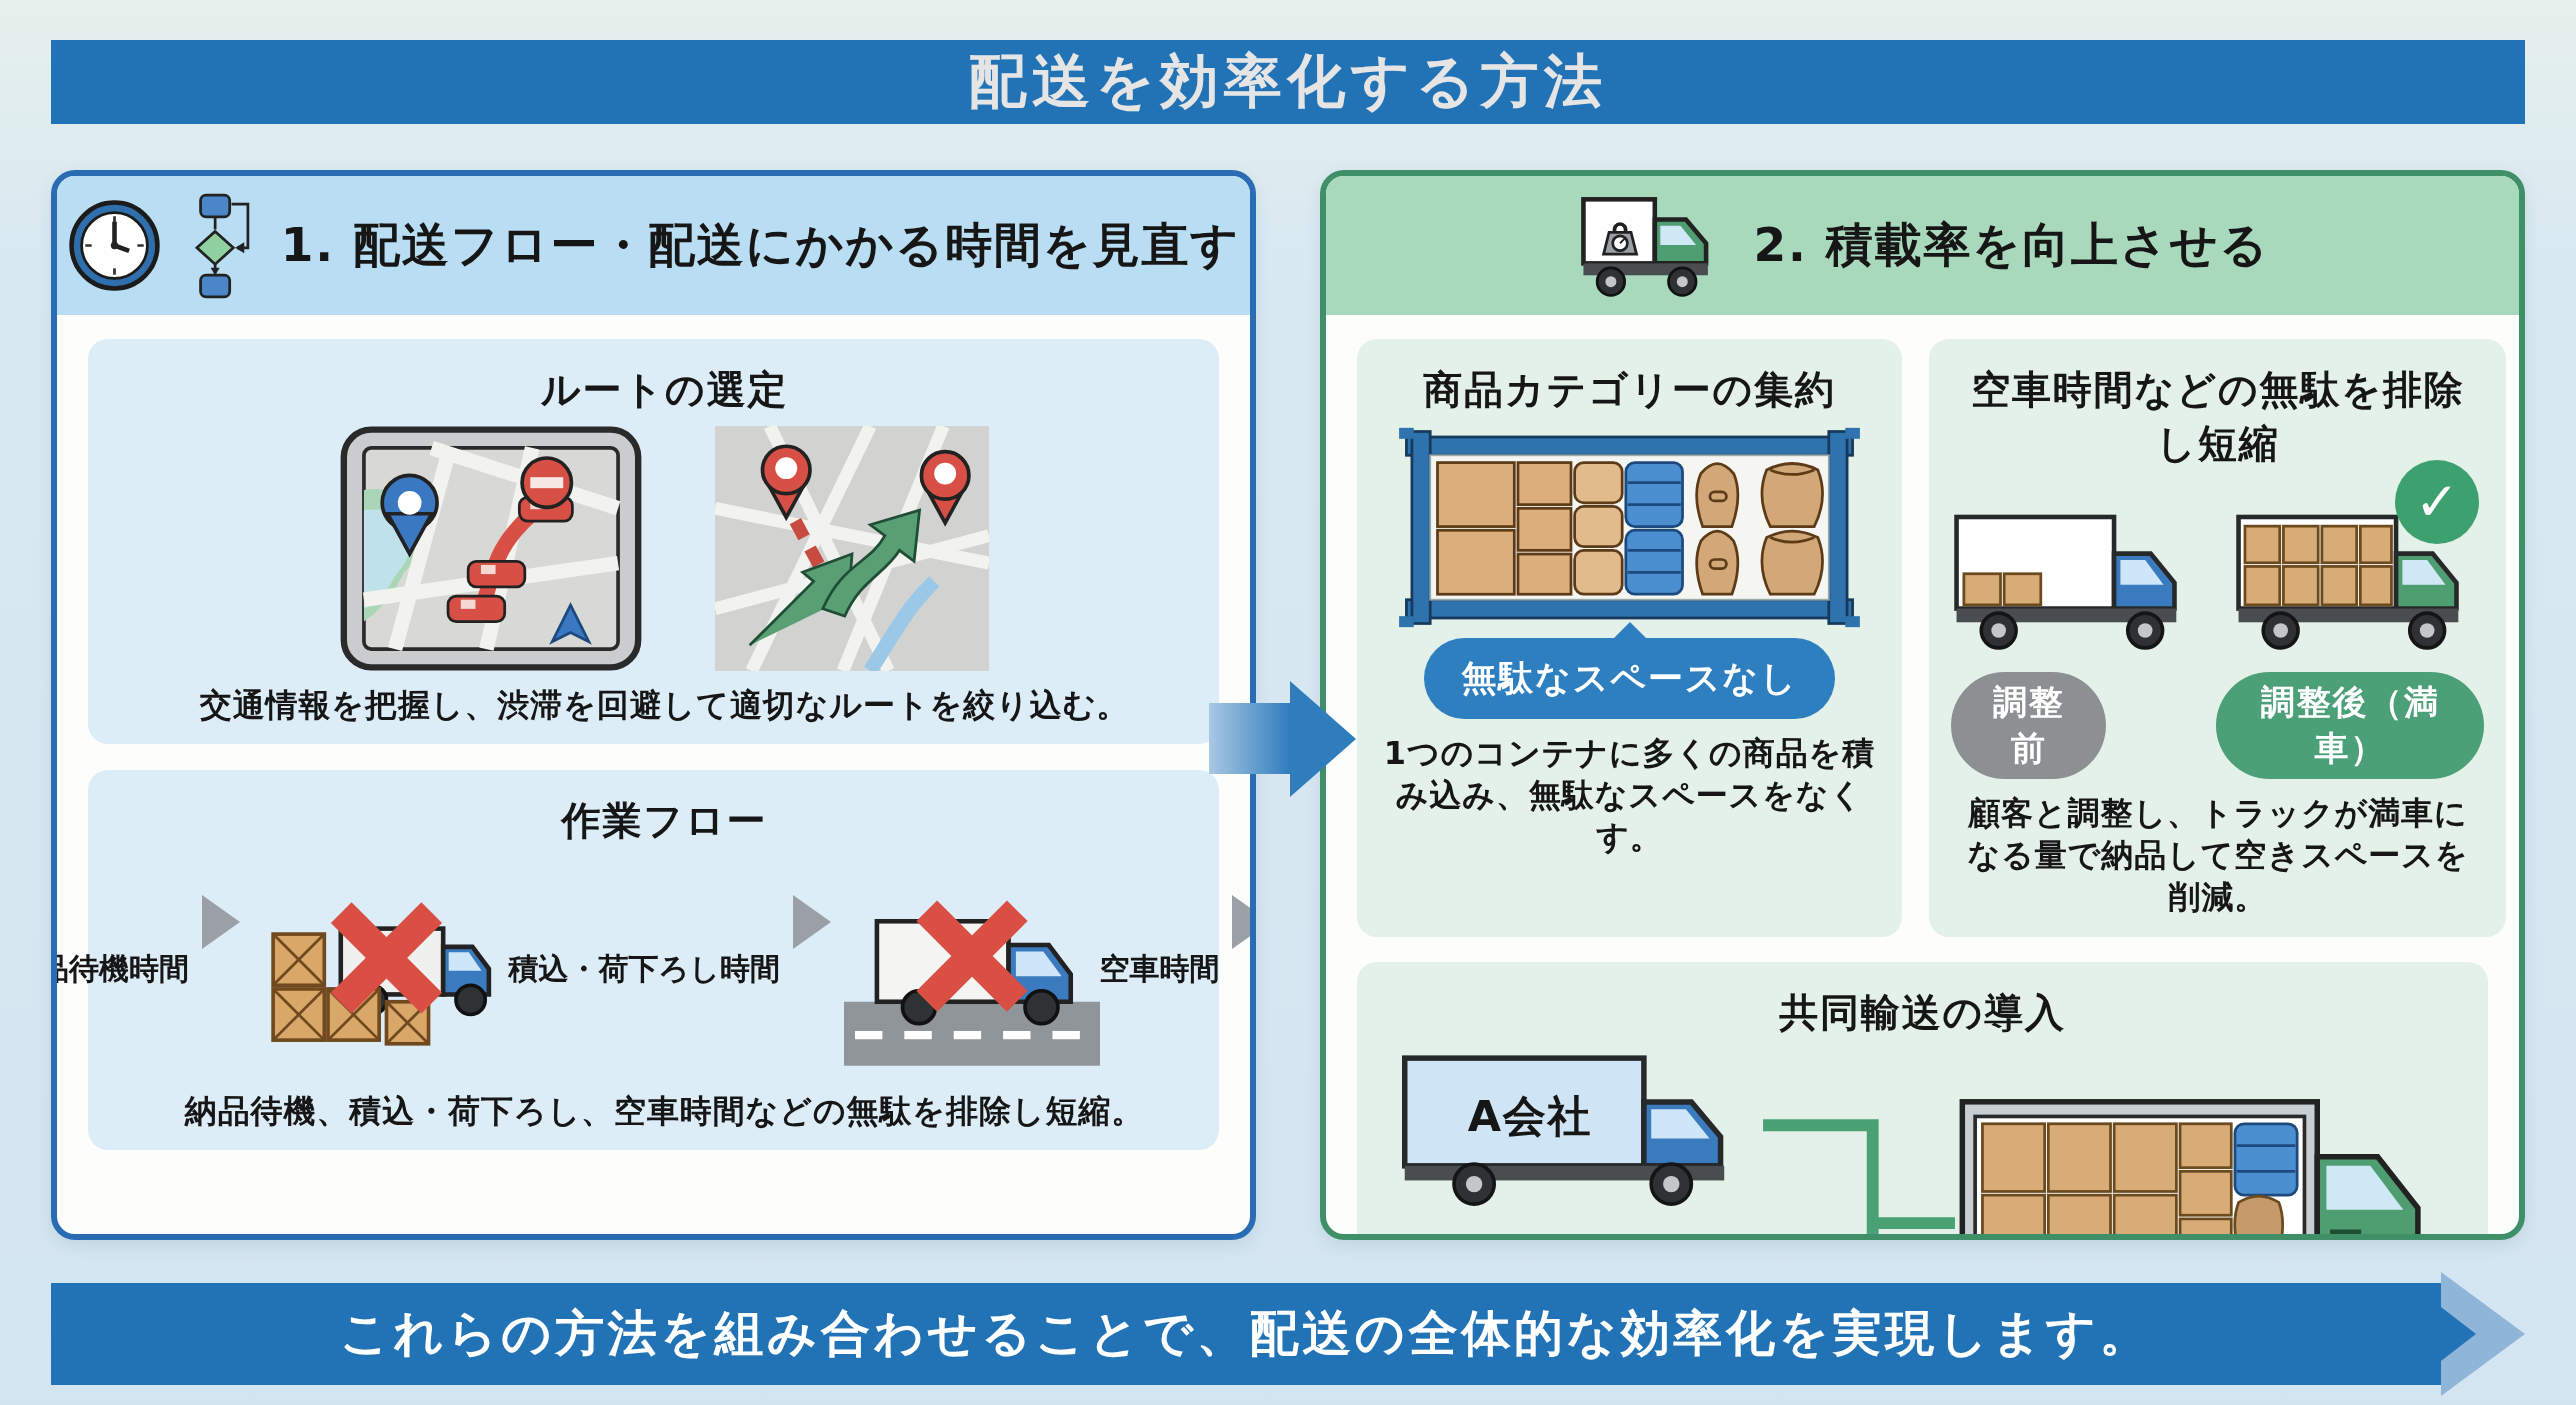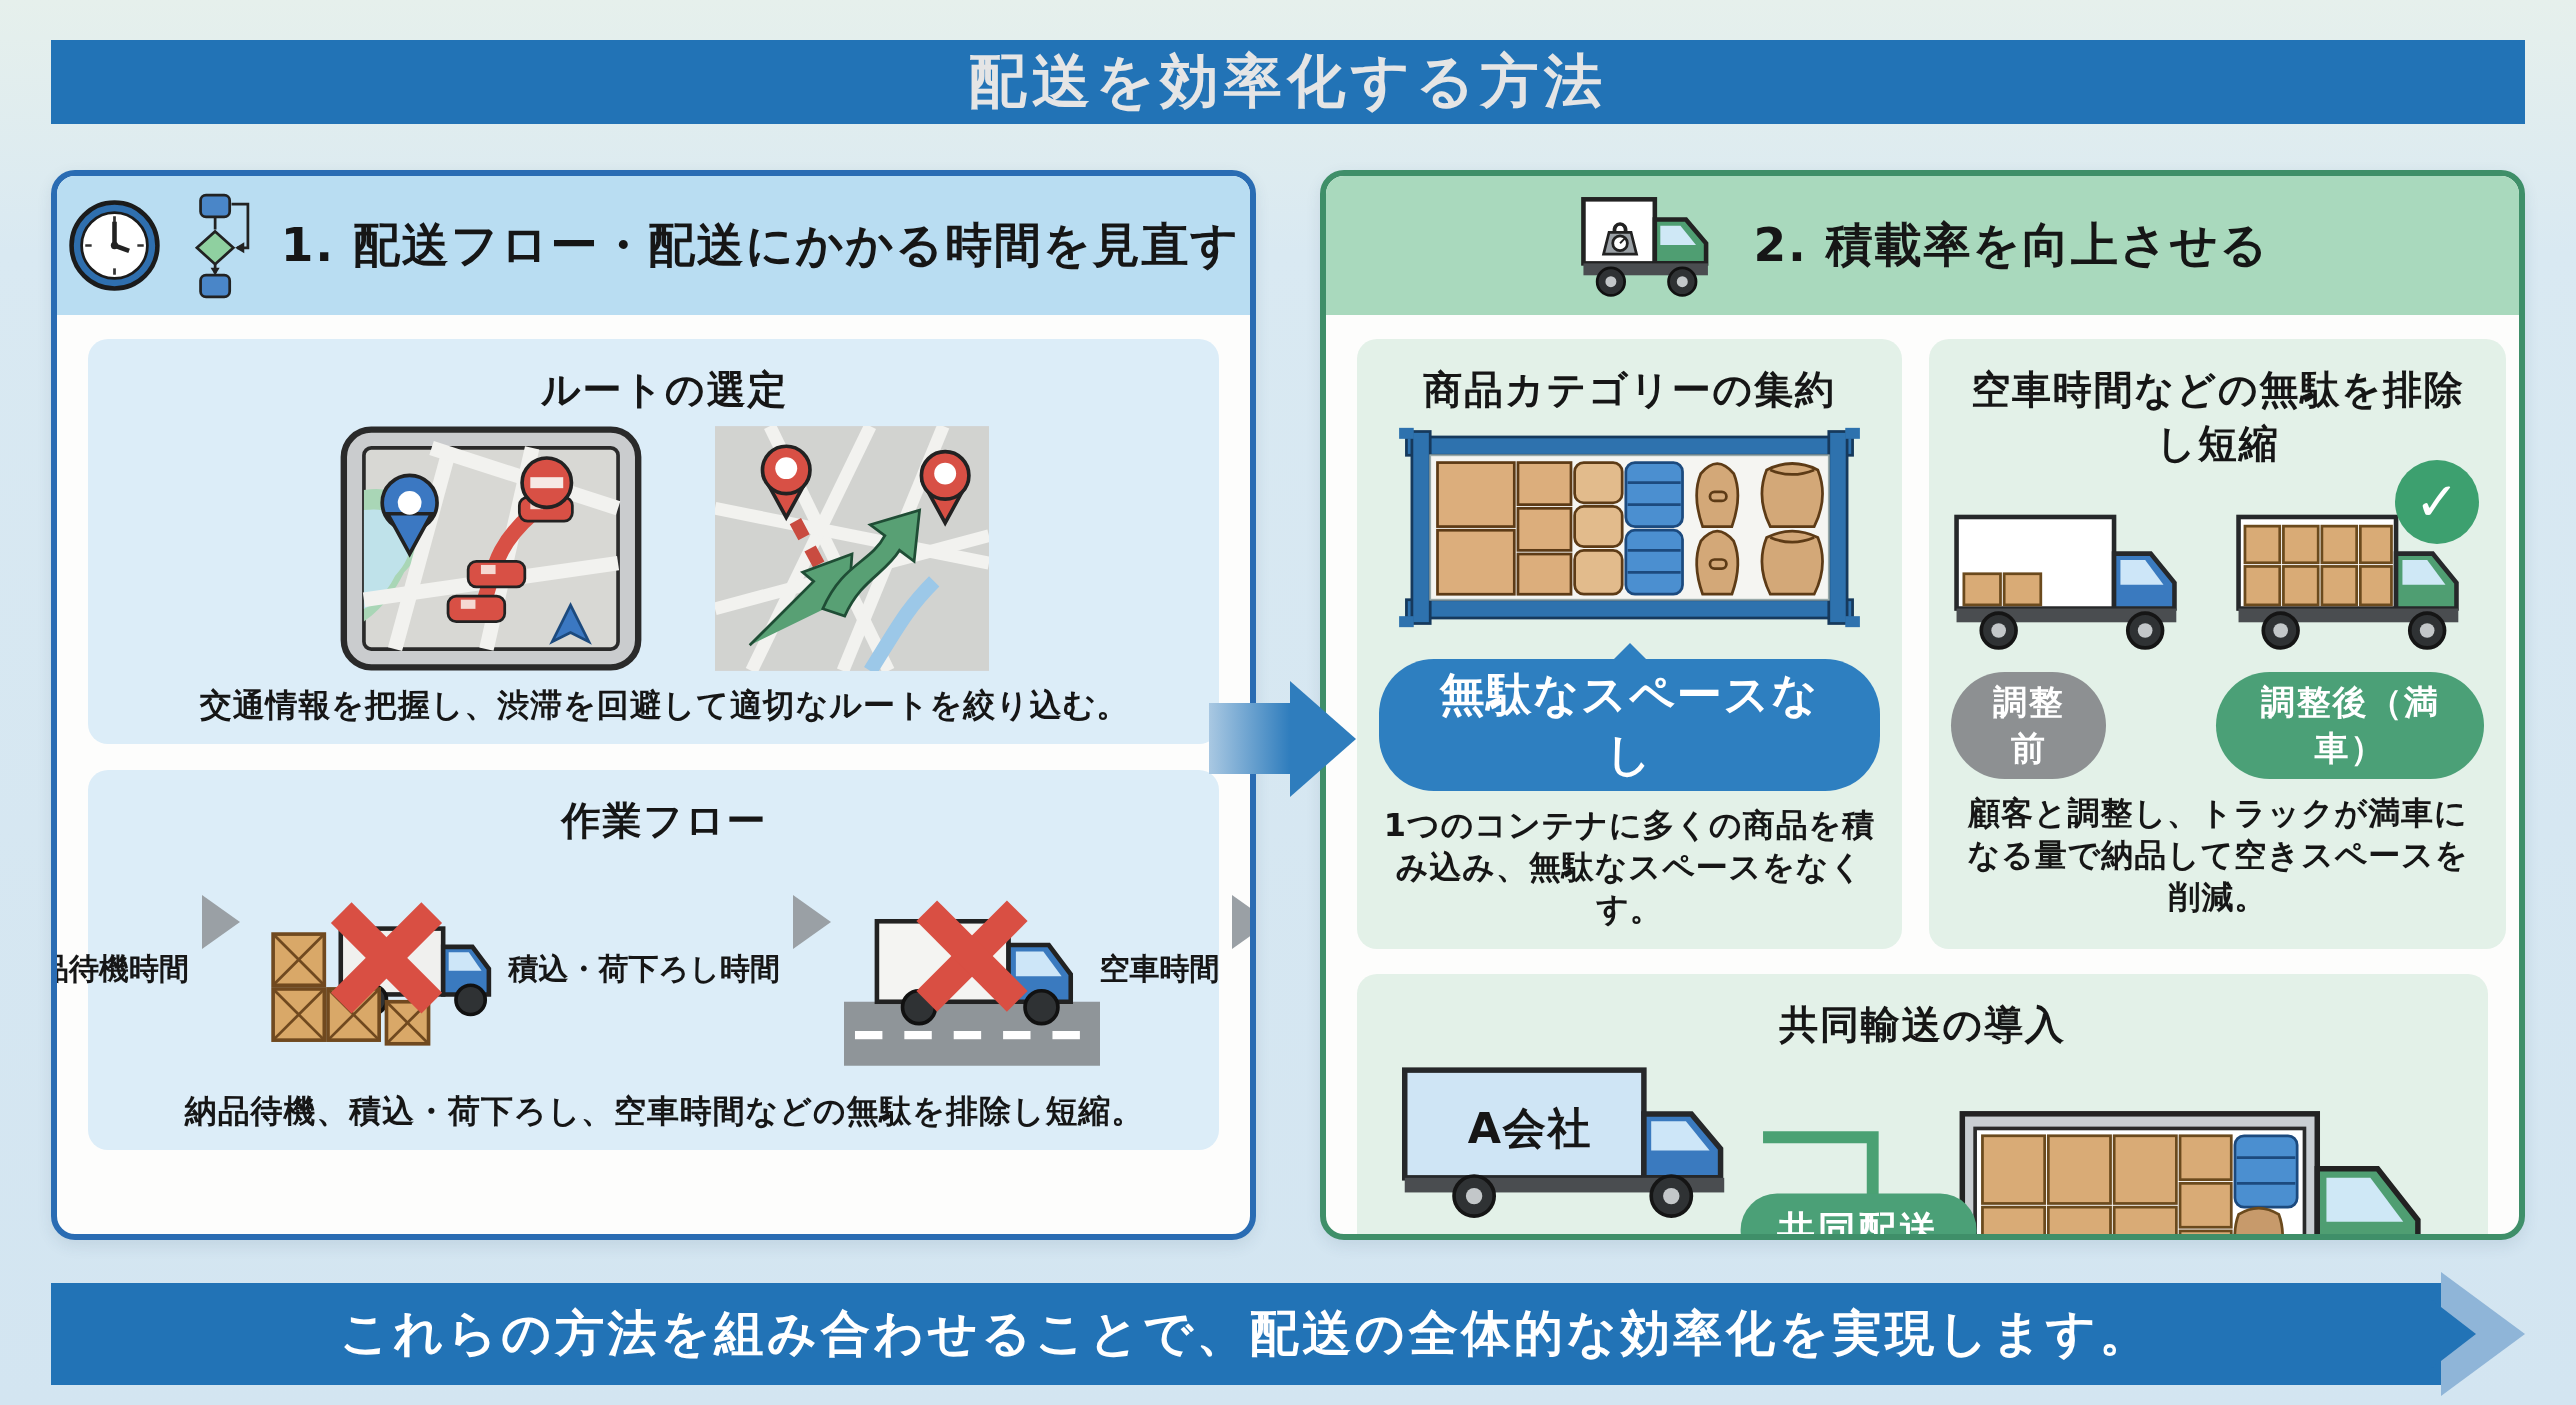--- a/index.html
+++ b/index.html
@@ -37,21 +37,21 @@
   .step-label{ font-size:30px; margin-top:5.5px; white-space:nowrap; }
   .step-arrow{ width:0; height:0; border-top:27.4px solid transparent; border-bottom:27.4px solid transparent; border-left:38px solid #9aa0a5; margin-bottom:128px; }
   .speed-step{ position:relative; width:293px; }
   .speed-arrow{ position:relative; width:274px; height:99px; margin-top:-33px; }
   .speed-arrow .shaft{ position:absolute; left:0; top:25px; width:205px; height:49px; background:linear-gradient(90deg,#dcE9f3,#7fa9cf 45%,#1f6ab5); }
   .speed-arrow::after{ content:""; position:absolute; left:205px; top:0; border-top:49px solid transparent; border-bottom:49px solid transparent; border-left:66px solid #1f6ab5; }
   
   .pill{ display:inline-block; color:#fff; border-radius:55px; padding:7.3px 35px; font-size:34px; letter-spacing:1.8px; }
   .pill-gray{ background:#8d9092; }
   .pill-green{ background:#4ba077; }
-  .bubble-badge{ position:relative; display:inline-block; background:#2e7fc0; color:#fff; border-radius:55px; padding:6px 37px; font-size:45px; letter-spacing:1.8px; margin-top:30px; }
+  .bubble-badge{ position:relative; display:inline-block; background:#2e7fc0; color:#fff; border-radius:55px; padding:17px 37px; font-size:35px; letter-spacing:1.8px; margin-top:9px; }
   .bubble-badge::before{ content:""; position:absolute; top:-15.6px; left:50%; transform:translateX(-50%);
     border-left:17.4px solid transparent; border-right:17.4px solid transparent; border-bottom:17.4px solid #2e7fc0; }
   
   .green-row{ display:flex; gap:27.4px; }
   .green-row .card{ flex:1; }
   .trucks-row{ position:relative; display:flex; justify-content:center; align-items:flex-end; gap:31px; margin-top:35px; }
   .check-circle{ position:absolute; top:-46px; right:5.5px; width:84px; height:84px; border-radius:50%;
     background:#3da06f; color:#fff; font-size:53px; display:flex; align-items:center; justify-content:center; }
   .badge-row{ display:flex; justify-content:center; gap:110px; margin-top:14.6px; }
   
@@ -473,21 +473,20 @@
                     <circle cx="300" cy="148" r="9" fill="#c3c7c9"></circle>
                 </svg>
 
               </div>
             </div>
             <div class="joint-mid">
               <svg width="192" height="329" viewBox="0 0 210 360">
                 <path d="M0,78 H120 V292 H0" fill="none" stroke="#4aa173" stroke-width="13"></path>
                 <line x1="120" y1="185" x2="210" y2="185" stroke="#4aa173" stroke-width="13"></line>
               </svg>
-              <div class="joint-badge">共同配送</div>
             </div>
             <span>
               <svg width="494" height="262" viewBox="0 0 540 286">
                 <rect x="8" y="16" width="388" height="198" fill="#c9ced2" stroke="#222" stroke-width="6"></rect>
                 <rect x="22" y="32" width="360" height="166" fill="#fff" stroke="#2a2a2a" stroke-width="4"></rect>
                 <g fill="#d9ab76" stroke="#6b4a1d" stroke-width="3">
                   <rect x="30" y="40" width="68" height="74"></rect>
                     <rect x="102" y="40" width="68" height="74"></rect>
                     <rect x="174" y="40" width="68" height="74"></rect>
                   <rect x="30" y="118" width="68" height="76"></rect>

